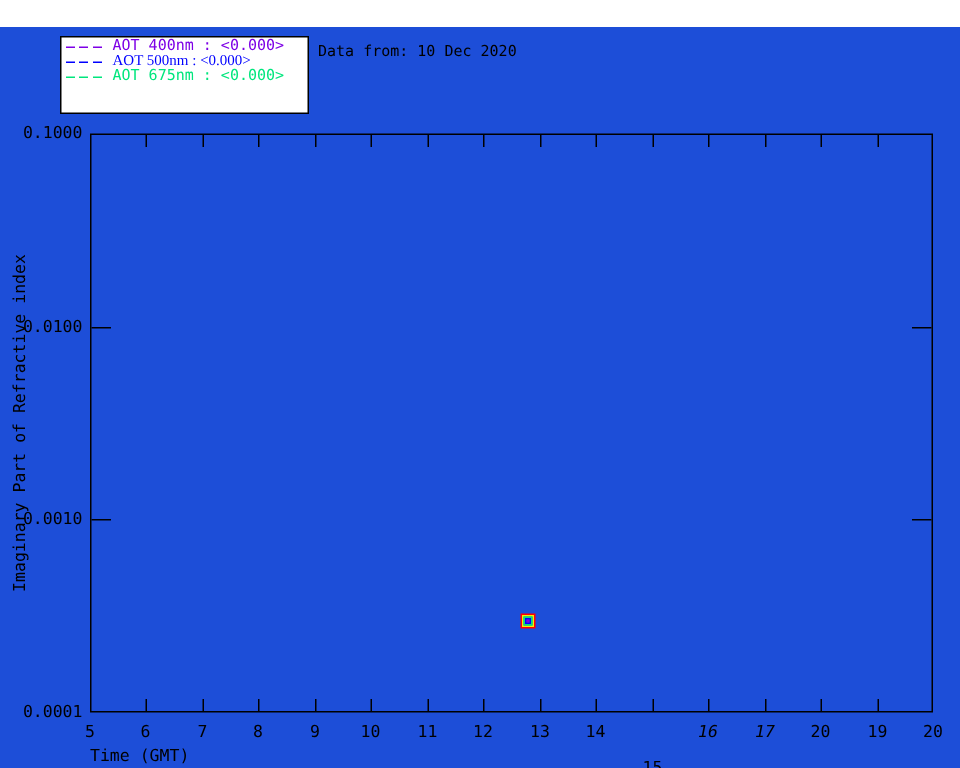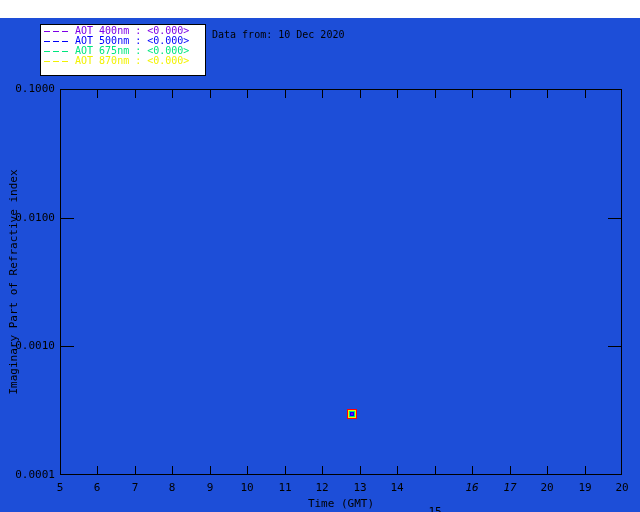--- a/index.html
+++ b/index.html
@@ -70,21 +70,21 @@
     width: 55px;
     text-align: right;
     font-size: 11px;
     line-height: 12px;
   }
   .x-axis-title {
     position: absolute;
     left: 60px;
     top: 479px;
     width: 562px;
-    text-align: center;
+    text-align: left;
     font-size: 11px;
   }
   .y-axis-title {
     position: absolute;
     left: 13px;
     top: 264px;
     transform: translate(-50%, -50%) rotate(-90deg);
     font-size: 11px;
     white-space: nowrap;
   }
@@ -95,29 +95,25 @@
 
 <div class="canvas">
 
   <div class="legend-box">
       <div class="legend-row">
         <span class="legend-dash" style="background: repeating-linear-gradient(90deg, rgb(125, 0, 230) 0px, rgb(125, 0, 230) 6px, transparent 6px, transparent 9px);"></span>
         <span style="color: rgb(125, 0, 230);">AOT  400nm : &lt;0.000&gt;</span>
       </div>
       <div class="legend-row">
         <span class="legend-dash" style="background: repeating-linear-gradient(90deg, rgb(0, 0, 255) 0px, rgb(0, 0, 255) 6px, transparent 6px, transparent 9px);"></span>
-        <span style="color: rgb(0, 0, 255);">AOT  500nm : &lt;0.000&gt;</span>
+        <span style="color: rgb(0, 0, 255); font-family: Liberation Serif, serif;">AOT  500nm : &lt;0.000&gt;</span>
       </div>
       <div class="legend-row">
         <span class="legend-dash" style="background: repeating-linear-gradient(90deg, rgb(0, 230, 125) 0px, rgb(0, 230, 125) 6px, transparent 6px, transparent 9px);"></span>
         <span style="color: rgb(0, 230, 125);">AOT  675nm : &lt;0.000&gt;</span>
-      </div>
-      <div class="legend-row">
-        <span class="legend-dash" style="background: repeating-linear-gradient(90deg, rgb(242, 242, 0) 0px, rgb(242, 242, 0) 6px, transparent 6px, transparent 9px);"></span>
-        <span style="color: rgb(242, 242, 0);">AOT  870nm : &lt;0.000&gt;</span>
       </div>
     </div>
 
   <div class="header-block">
     <div>Data from: 10 Dec 2020</div>
   </div>
 
   <div class="plot-frame"></div>
 
   <div class="y-axis-title">Imaginary Part of Refractive index</div>

